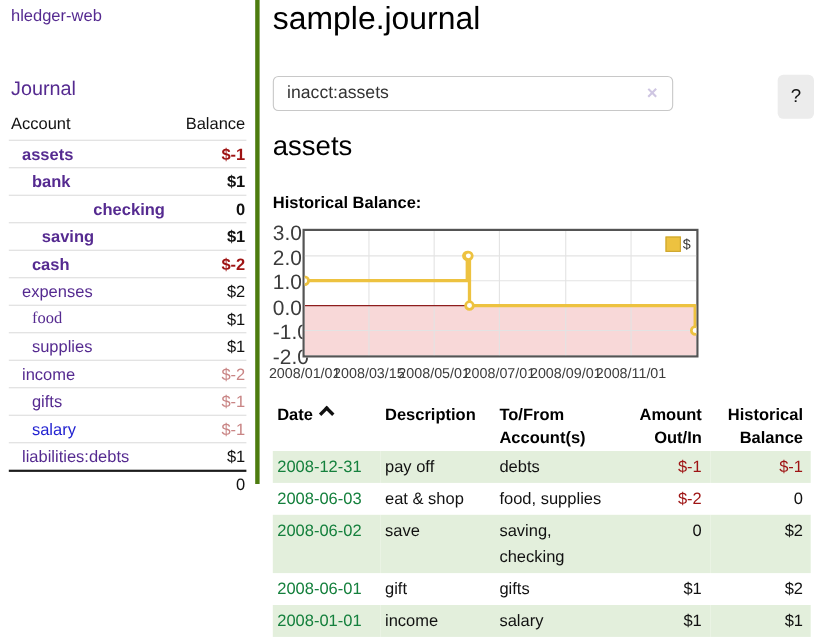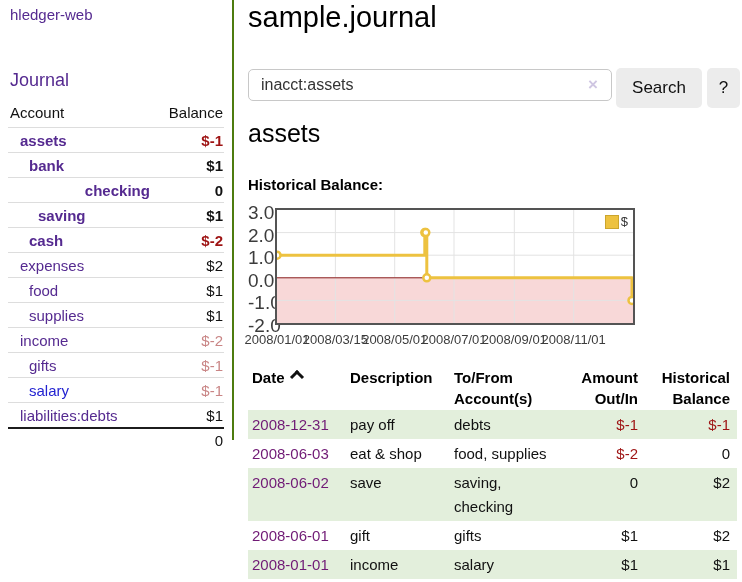--- a/index.html
+++ b/index.html
@@ -4,21 +4,21 @@
 <style>
   * { margin:0; padding:0; box-sizing:content-box; }
   html,body { background:#fff; }
   .screen {
     position:relative; width:742px; height:582px; overflow:hidden;
     font-family:"Liberation Sans", sans-serif; color:#111; background:#fff;
   }
   a { text-decoration:none; cursor:pointer; }
 
   
-  .sidebar { position:absolute; left:0; top:0; width:232px; height:440px; border-right:2px solid #4d7c0f; }
+  .sidebar { position:absolute; left:0; top:0; width:232px; height:440px; border-right:4px solid #4d7c0f; }
   .brand { position:absolute; left:10px; top:6px; font-size:15px; color:#552a90; }
   .journal-link { position:absolute; left:10px; top:70px; font-size:18px; color:#552a90; }
   .acct-table { position:absolute; left:8px; top:100px; width:216px; border-collapse:collapse; font-size:15px; }
   .acct-table th { font-weight:400; text-align:left; padding:4px 0 6px 2px; border-bottom:1px solid #ddd; color:#111; }
   .acct-table th.bal-h { text-align:right; padding-right:1px; }
   .acct-table tbody td { border-top:1px solid #ddd; padding:3px 0; height:18px; }
   .acct-table tbody tr:first-child td { border-top:none; }
   .acct-link { color:#552a90; display:inline-block; }
   .acct-link.blue { color:#2323d1; }
   .bold { font-weight:700; }
@@ -55,21 +55,21 @@
   .legend-label { font-size:13px; color:#333; margin-left:2px; }
 
   
   .register { position:absolute; left:0; top:364px; width:489px; border-collapse:collapse; font-size:15px; table-layout:fixed; }
   .register th { font-weight:700; text-align:left; vertical-align:top; padding:3px 4px 1px; line-height:21px; color:#000; }
   .register th.num, .register td.num { text-align:right; }
   .register th.c-amt, .register td.c-amt { padding-right:8px; }
   .register th.c-bal, .register td.c-bal { padding-right:7px; }
   .register td { vertical-align:top; padding:3px 4px 2px; line-height:24px; }
   .register tbody tr:nth-child(odd) { background:#e3efdc; }
-  .date-link { color:#701a75; }
+  .date-link { color:#15803d; }
   .register td.neg { color:#9e1313; }
   .chev { display:inline-block; width:7px; height:7px; border-top:3px solid #111; border-right:3px solid #111;
     transform:rotate(-45deg); margin-left:7px; margin-bottom:1px; }
 </style>
 </head>
 <body>
 
 <div class="screen">
 
   <div class="sidebar">
@@ -101,21 +101,21 @@
           </tr>
           <tr>
             <td style="padding-left: 21px;"><a class="acct-link bold">cash</a></td>
             <td class="bal neg bold">$-2</td>
           </tr>
           <tr>
             <td style="padding-left: 12px;"><a class="acct-link">expenses</a></td>
             <td class="bal pos">$2</td>
           </tr>
           <tr>
-            <td style="padding-left: 21px;"><a class="acct-link">food</a></td>
+            <td style="padding-left: 21px; font-family: Liberation Serif, serif;"><a class="acct-link">food</a></td>
             <td class="bal pos">$1</td>
           </tr>
           <tr>
             <td style="padding-left: 21px;"><a class="acct-link">supplies</a></td>
             <td class="bal pos">$1</td>
           </tr>
           <tr>
             <td style="padding-left: 12px;"><a class="acct-link">income</a></td>
             <td class="bal neg-muted">$-2</td>
           </tr>
@@ -139,21 +139,20 @@
         </tr>
       </tfoot>
     </table>
   </div>
 
   <div class="main">
     <h1 class="page-title">sample.journal</h1>
 
     <input class="search-input" type="text" value="inacct:assets" style="">
     <span class="clear-x">×</span>
-    <button class="btn btn-search">Search</button>
     <button class="btn btn-help">?</button>
 
     <h2 class="acct-heading">assets</h2>
     <div class="chart-heading">Historical Balance:</div>
 
     <div class="chart">
       <div id="y-labels">
           <div class="ylab" style="top: -1px;">3.0</div>
           <div class="ylab" style="top: 21.6px;">2.0</div>
           <div class="ylab" style="top: 44.2px;">1.0</div>

